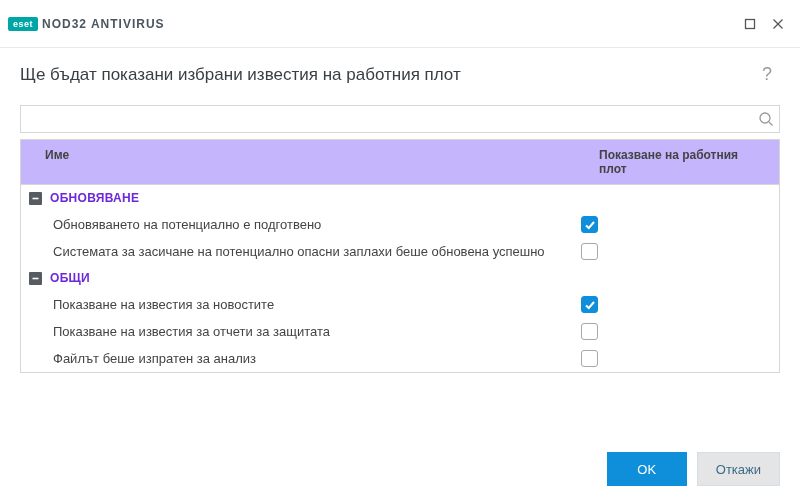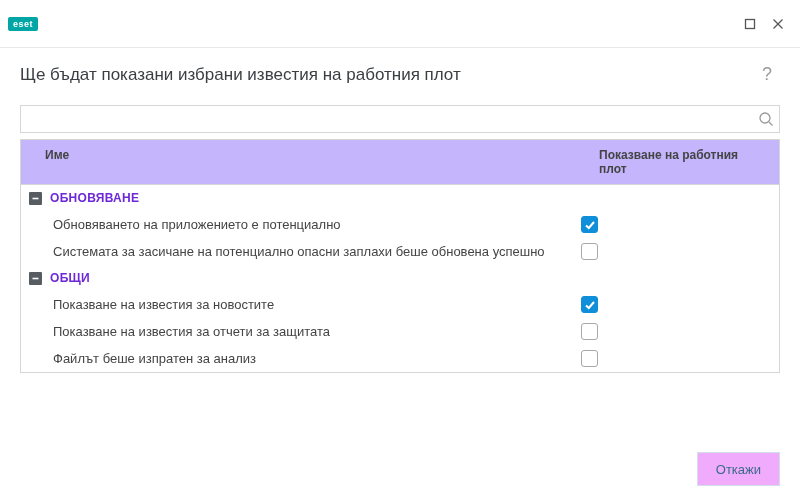--- a/index.html
+++ b/index.html
@@ -30,28 +30,29 @@
 .group-label { font-weight: 700; color: #6d28d9; font-size: 12px; letter-spacing: 0.3px; }
 .item-row { display: flex; align-items: center; padding: 5px 8px; }
 .item-label { flex: 1; padding-left: 24px; color: #444; }
 .item-check { width: 190px; display: flex; align-items: center; }
 .checkbox { width: 17px; height: 17px; border: 1px solid #a8a8a8; border-radius: 3px; background: #fff; cursor: pointer; display: flex; align-items: center; justify-content: center; }
 .checkbox.checked { background: #0f8fd9; border-color: #0f8fd9; }
 .checkbox.checked svg { width: 12px; height: 12px; color: #fff; }
 .footer { display: flex; justify-content: flex-end; align-items: center; gap: 10px; padding: 14px 20px; }
 .btn { min-width: 80px; height: 34px; border: none; font-size: 13px; cursor: pointer; padding: 0 18px; }
 .btn-primary { background: #0f8fd9; color: #fff; border: 1px solid #0f8fd9; }
-.btn-secondary { background: #f0abfc; color: #3a6a8a; border: 1px solid #d3dfe8; }
+.btn-secondary { background: #e5e5e5; color: #3a6a8a; border: 1px solid #d3dfe8; }
 </style>
 </head>
 <body>
 
 <div class="titlebar">
   <div class="logo">
     <span class="logo-badge">eset</span>
+    <span class="logo-text">NOD32 ANTIVIRUS</span>
   </div>
   <div class="titlebar-spacer"></div>
   <div class="win-btn">
     <svg viewBox="0 0 12 12">
         <rect x="1.5" y="1.5" width="9" height="9" fill="none" stroke="currentColor" stroke-width="1.3"></rect>
       </svg>
   </div>
   <div class="win-btn">
     <svg viewBox="0 0 12 12">
         <line x1="1.5" y1="1.5" x2="10.5" y2="10.5" stroke="currentColor" stroke-width="1.3"></line>
@@ -83,21 +84,21 @@
     <div id="tbody">
         <div class="group-row">
     <span class="collapse-icon">
       <svg viewBox="0 0 9 9">
               <line x1="1.5" y1="4.5" x2="7.5" y2="4.5" stroke="currentColor" stroke-width="1.6"></line>
             </svg>
     </span>
     <span class="group-label">ОБНОВЯВАНЕ</span>
         </div>
         <div class="item-row">
-          <div class="item-label">Обновяването на приложението е потенциално</div>
+          <div class="item-label">Обновяването на потенциално е подготвено</div>
           <div class="item-check">
             <div class="checkbox checked">
               <svg viewBox="0 0 12 12">
                 <polyline points="2,6.5 4.8,9 10,3" fill="none" stroke="currentColor" stroke-width="2"></polyline>
               </svg>
             </div>
           </div>
         </div>
         <div class="item-row">
           <div class="item-label">Системата за засичане на потенциално опасни заплахи беше обновена успешно</div>
@@ -133,14 +134,15 @@
           <div class="item-label">Файлът беше изпратен за анализ</div>
           <div class="item-check">
             <div class="checkbox"></div>
           </div>
         </div>
       </div>
   </div>
 </div>
 
 <div class="footer">
+  <button class="btn btn-primary">OK</button>
   <button class="btn btn-secondary">Откажи</button>
 </div>
 
 </body></html>

